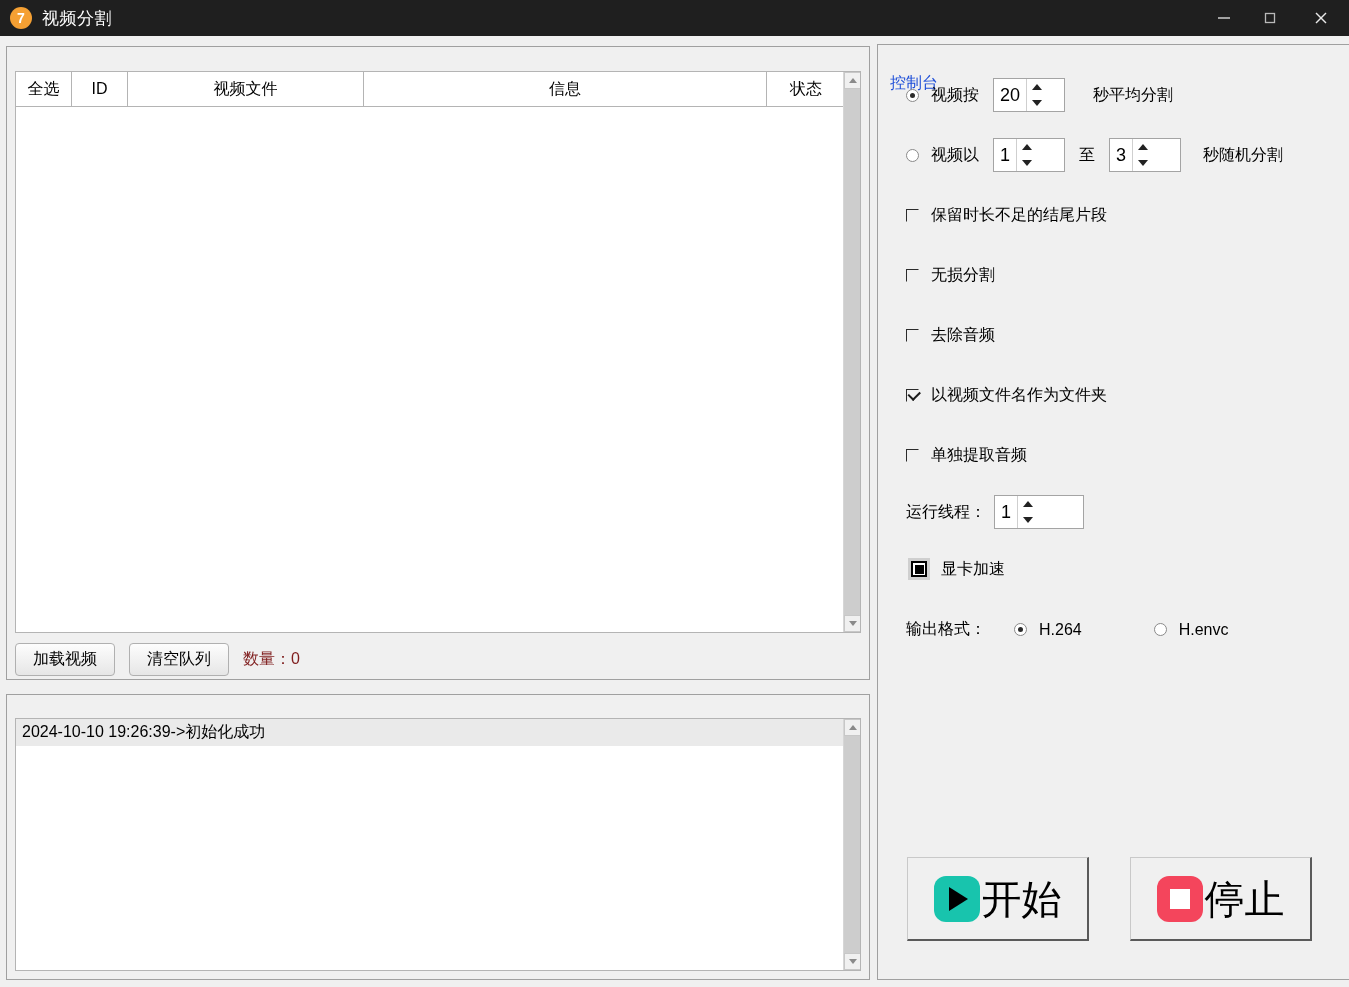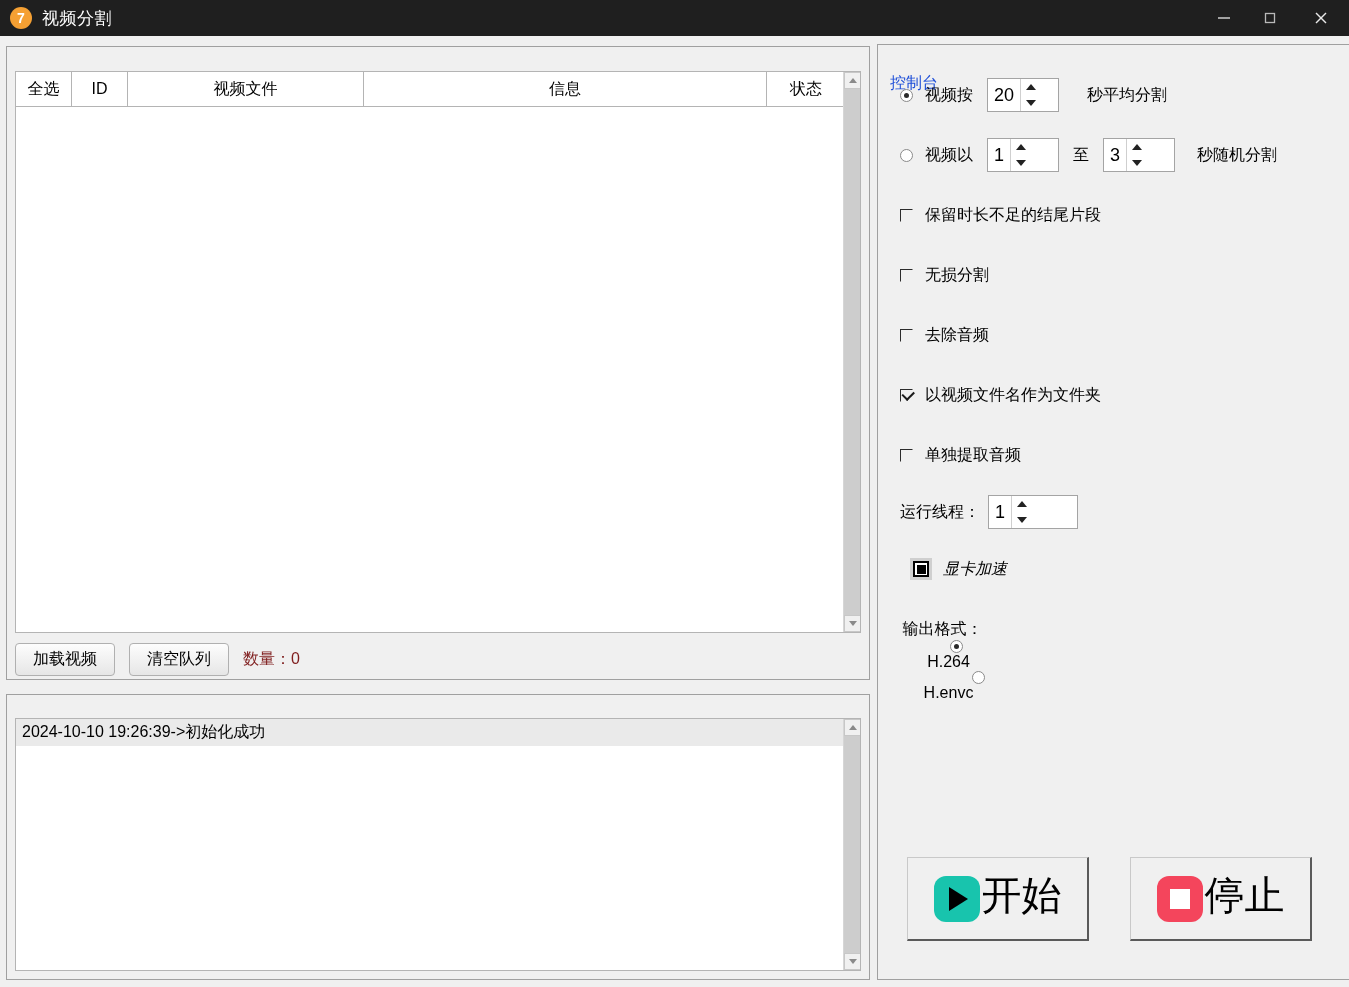--- a/index.html
+++ b/index.html
@@ -114,21 +114,21 @@
     position: absolute; left: 8px; top: 23px;
     width: 846px; height: 253px;
     background: #ffffff; border: 1px solid #b4b4b4; overflow: hidden;
   }
   .log-line {
     font-size: 16px; color: #000; padding: 3px 4px 3px 6px;
     background: #eaeaea;
   }
 
   
-  .row { position: absolute; display: flex; align-items: center; }
+  .row { position: absolute; display: flex; align-items: center; margin-left: 6px; }
   .lbl { font-size: 16px; color: #000; }
   .lbl-orange { font-size: 16px; color: #ef6a22; font-weight: bold; }
 
   .radio {
     width: 13px; height: 13px; border-radius: 50%;
     border: 1px solid #8a8a8a; background: #fff;
     display: inline-flex; align-items: center; justify-content: center;
     flex: 0 0 auto;
   }
   .radio.on::after {
@@ -195,21 +195,20 @@
   
   .act-btn {
     position: absolute;
     width: 182px; height: 84px;
     background: #f0f0f0;
     border: 1px solid #c9c9c9;
     border-right: 2px solid #5a5a5a;
     border-bottom: 2px solid #5a5a5a;
     display: flex; align-items: center; justify-content: center;
     gap: 2px;
-    font-family: Liberation Mono, monospace;
   }
   .act-ico {
     width: 46px; height: 46px; border-radius: 12px;
     display: flex; align-items: center; justify-content: center;
     flex: 0 0 auto;
   }
   .act-ico.start { background: #18c4ad; }
   .act-ico.stop  { background: #f4455c; }
   .play-tri { width:0;height:0;border-top:12px solid transparent;border-bottom:12px solid transparent;border-left:19px solid #000; margin-left:4px; }
   .stop-sq { width: 20px; height: 20px; background: #ffffff; }
@@ -370,28 +369,28 @@
         <div class="sb">
             <div class="sp-up"></div>
           </div>
         <div class="sb">
             <div class="sp-dn"></div>
           </div>
       </div>
     </div>
   </div>
 
-  <div class="row" style="left:32px; top:513px;font-style:italic;">
+  <div class="row" style="left:24px; top:513px;">
     <div class="chk-solid">
         <div class="inner"></div>
       </div>
     <span class="lbl" style="margin-left:11px">显卡加速</span>
   </div>
 
-  <div class="row" style="left:22px; top:574px;flex-direction:column;">
+  <div class="row" style="left:22px; top:574px;">
     <span class="lbl">输出格式：</span>
     <div class="radio on" style="margin-left:28px"></div>
     <span class="lbl" style="margin-left:12px">H.264</span>
     <div class="radio" style="margin-left:72px"></div>
     <span class="lbl" style="margin-left:12px">H.envc</span>
   </div>
 
 
   <div class="act-btn" style="left:29px; top:812px;">
     <div class="act-ico start">

